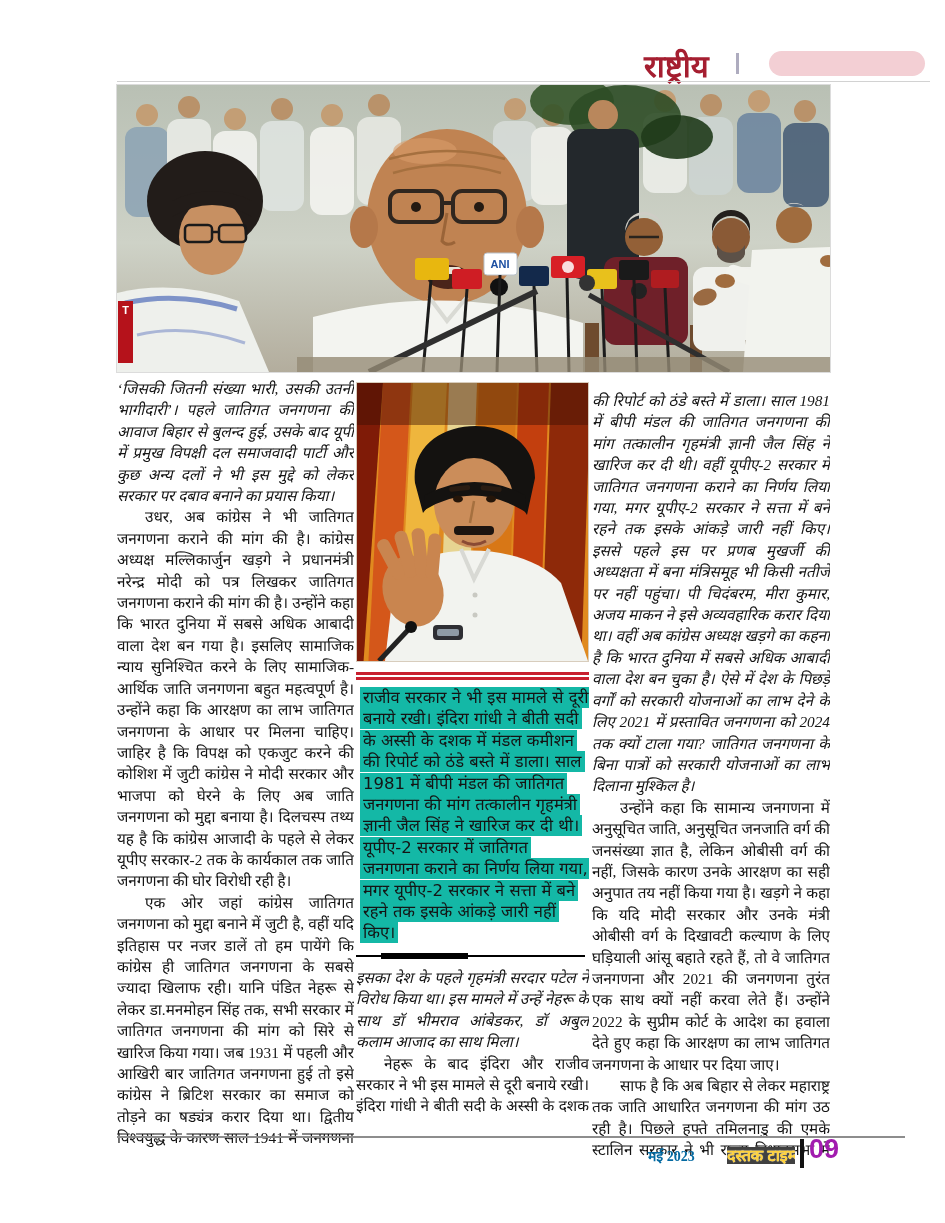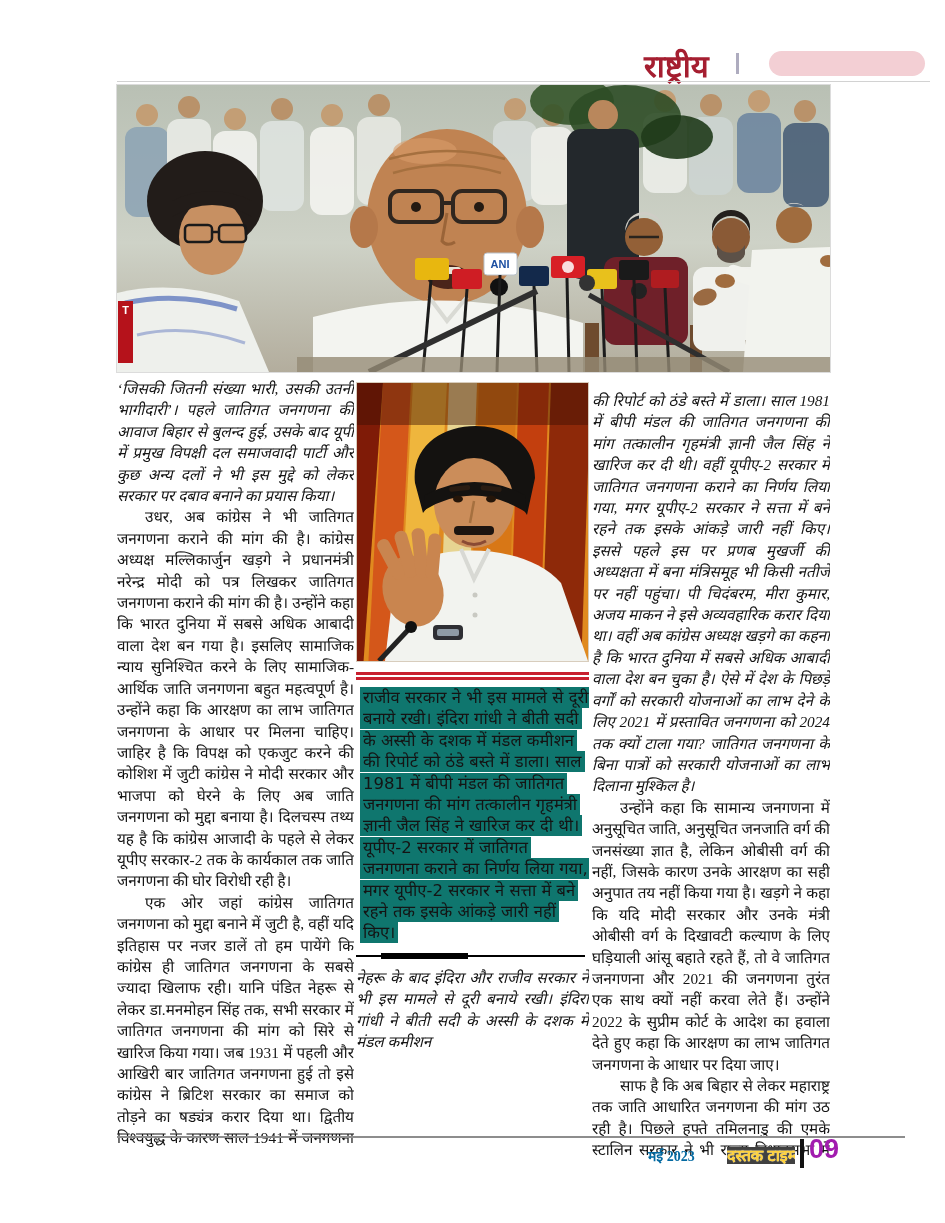--- a/index.html
+++ b/index.html
@@ -24,21 +24,21 @@
   .col2{left:356px;width:233px;height:770px;overflow:hidden;text-align:justify;}
   .col3{left:592px;width:238px;height:770px;overflow:hidden;margin-top:12px;}
   .para{margin:0;text-indent:28px;}
   .para:first-child{text-indent:0;font-style:italic;}
 
   
   .stalin-photo{margin:4px 0 0 0;width:231px;height:278px;border:1px solid #d8cdbd;overflow:hidden;background:#d97b16;}
   .stalin-photo svg{display:block;}
   .red-rule{margin-top:10px;height:8px;background:linear-gradient(#c8202f 0 3px,#ffffff 3px 5px,#c8202f 5px 8px);}
   .pullquote{margin-top:7px;font-family:"DejaVu Sans","Liberation Sans",sans-serif;font-size:16.5px;line-height:21.4px;text-align:left;padding-left:4px;}
-  .hl{background:#0f766e;padding:1px 3px;-webkit-box-decoration-break:clone;box-decoration-break:clone;}
+  .hl{background:#14b8a6;padding:1px 3px;-webkit-box-decoration-break:clone;box-decoration-break:clone;}
   .black-rule{position:relative;margin-top:9px;height:6px;}
   .black-rule::before{content:"";position:absolute;left:0;right:4px;top:2px;height:2px;background:#000;}
   .black-rule::after{content:"";position:absolute;left:25px;top:0;width:87px;height:6px;background:#000;}
   .col2-tail{margin-top:8px;max-height:152px;overflow:hidden;}
 
   
   .footer-rule{position:absolute;left:117px;top:1136px;width:788px;height:2px;background:#8d8d8d;}
   .footer-date{position:absolute;left:648px;top:1146px;font-size:14px;font-weight:bold;color:#0369a1;}
   .footer-logo{position:absolute;left:727px;top:1147px;width:68px;height:17px;background:#404040;color:#ffd23a;
                font-family:"Liberation Sans",sans-serif;font-weight:bold;font-size:16px;line-height:17px;text-align:center;
@@ -232,20 +232,21 @@
         <line x1="22" y1="278" x2="52" y2="246" stroke="#222" stroke-width="5"></line>
         <circle cx="54" cy="244" r="6" fill="#111"></circle>
       </svg>
     </figure>
     <div class="red-rule"></div>
     <div class="pullquote">
       <span class="hl">राजीव सरकार ने भी इस मामले से दूरी बनाये रखी। इंदिरा गांधी ने बीती सदी के अस्सी के दशक में मंडल कमीशन की रिपोर्ट को ठंडे बस्ते में डाला। साल 1981 में बीपी मंडल की जातिगत जनगणना की मांग तत्कालीन गृहमंत्री ज्ञानी जैल सिंह ने खारिज कर दी थी। यूपीए-2 सरकार में जातिगत जनगणना कराने का निर्णय लिया गया, मगर यूपीए-2 सरकार ने सत्ता में बने रहने तक इसके आंकड़े जारी नहीं किए।</span>
     </div>
     <div class="black-rule"></div>
     <div class="col2-tail">
+        <p class="para">इसका देश के पहले गृहमंत्री सरदार पटेल ने विरोध किया था। इस मामले में उन्हें नेहरू के साथ डॉ भीमराव आंबेडकर, डॉ अबुल कलाम आजाद का साथ मिला।</p>
         <p class="para">नेहरू के बाद इंदिरा और राजीव सरकार ने भी इस मामले से दूरी बनाये रखी। इंदिरा गांधी ने बीती सदी के अस्सी के दशक में मंडल कमीशन</p>
       </div>
   </section>
 
   <section class="col col3">
       <p class="para">की रिपोर्ट को ठंडे बस्ते में डाला। साल 1981 में बीपी मंडल की जातिगत जनगणना की मांग तत्कालीन गृहमंत्री ज्ञानी जैल सिंह ने खारिज कर दी थी। वहीं यूपीए-2 सरकार में जातिगत जनगणना कराने का निर्णय लिया गया, मगर यूपीए-2 सरकार ने सत्ता में बने रहने तक इसके आंकड़े जारी नहीं किए। इससे पहले इस पर प्रणब मुखर्जी की अध्यक्षता में बना मंत्रिसमूह भी किसी नतीजे पर नहीं पहुंचा। पी चिदंबरम, मीरा कुमार, अजय माकन ने इसे अव्यवहारिक करार दिया था। वहीं अब कांग्रेस अध्यक्ष खड़गे का कहना है कि भारत दुनिया में सबसे अधिक आबादी वाला देश बन चुका है। ऐसे में देश के पिछड़े वर्गों को सरकारी योजनाओं का लाभ देने के लिए 2021 में प्रस्तावित जनगणना को 2024 तक क्यों टाला गया? जातिगत जनगणना के बिना पात्रों को सरकारी योजनाओं का लाभ दिलाना मुश्किल है।</p>
       <p class="para">उन्होंने कहा कि सामान्य जनगणना में अनुसूचित जाति, अनुसूचित जनजाति वर्ग की जनसंख्या ज्ञात है, लेकिन ओबीसी वर्ग की नहीं, जिसके कारण उनके आरक्षण का सही अनुपात तय नहीं किया गया है। खड़गे ने कहा कि यदि मोदी सरकार और उनके मंत्री ओबीसी वर्ग के दिखावटी कल्याण के लिए घड़ियाली आंसू बहाते रहते हैं, तो वे जातिगत जनगणना और 2021 की जनगणना तुरंत एक साथ क्यों नहीं करवा लेते हैं। उन्होंने 2022 के सुप्रीम कोर्ट के आदेश का हवाला देते हुए कहा कि आरक्षण का लाभ जातिगत जनगणना के आधार पर दिया जाए।</p>
       <p class="para">साफ है कि अब बिहार से लेकर महाराष्ट्र तक जाति आधारित जनगणना की मांग उठ रही है। पिछले हफ्ते तमिलनाडु की एमके स्टालिन सरकार ने भी राज्य विधानसभा में केंद्र से दशकीय जनगणना के साथ-साथ एक व्यापक जातिगत जनगणना कराने का आग्रह किया था। महाराष्ट्र विधानसभा में विपक्ष के नेता अजीत पवार ने फरवरी में मांग की थी कि भाजपा-शिवसेना सरकार को बिहार जैसा जाति आधारित सर्वे कराना चाहिए। पिछले साल एनसीपी अध्यक्ष शरद पवार ने भी सामाजिक समानता सुनिश्चित</p>
     </section>
 

